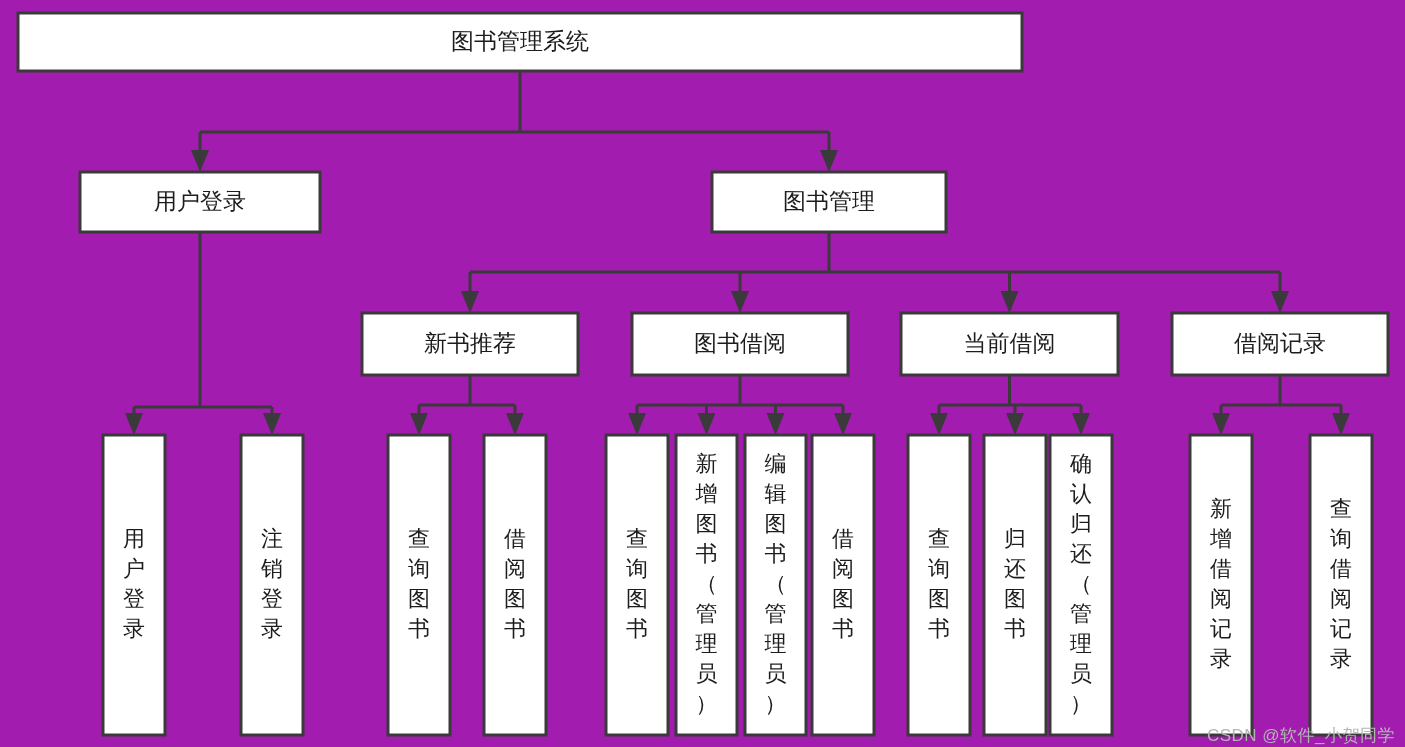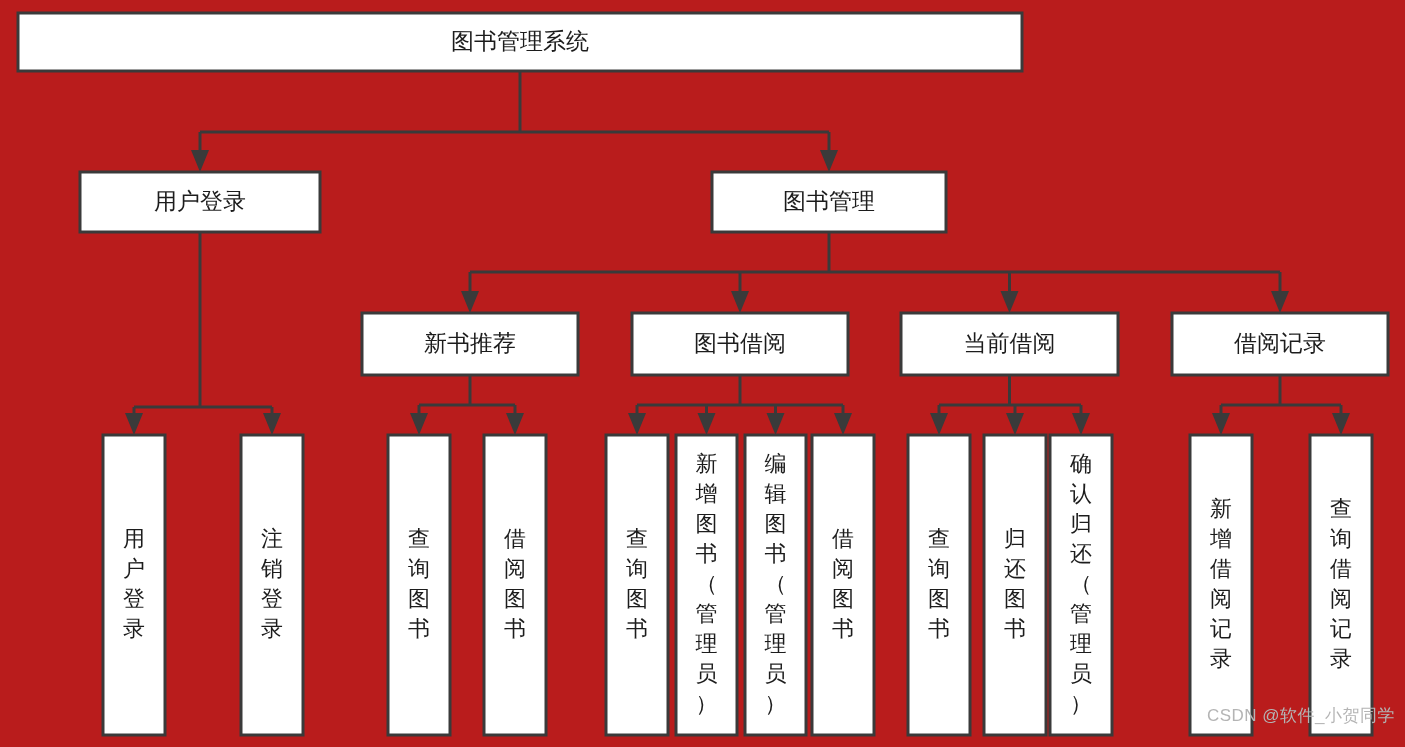--- a/index.html
+++ b/index.html
@@ -8,21 +8,21 @@
     padding: 0;
     background: #ffffff;
   }
   body {
     font-family: "Liberation Sans", "DejaVu Sans", sans-serif;
   }
   #diagram-root {
     position: relative;
     width: 1405px;
     height: 747px;
-    background: #b91c1c;
+    background: #a21caf;
     overflow: hidden;
   }
   svg.diagram-canvas {
     position: absolute;
     left: 0;
     top: 0;
     width: 1405px;
     height: 747px;
     display: block;
   }
@@ -50,21 +50,21 @@
     font-size: 23px;
     text-anchor: middle;
     dominant-baseline: middle;
   }
   text.node-label.vertical {
     font-size: 22px;
   }
   .watermark-text {
     position: absolute;
     right: 10px;
-    bottom: 20px;
+    bottom: 0;
     font-family: "Liberation Sans", "DejaVu Sans", sans-serif;
     font-size: 17px;
     color: #b4b4b4;
     letter-spacing: 0.5px;
     white-space: nowrap;
     user-select: none;
     margin-left: 36px;
   }
 </style>
 </head>

